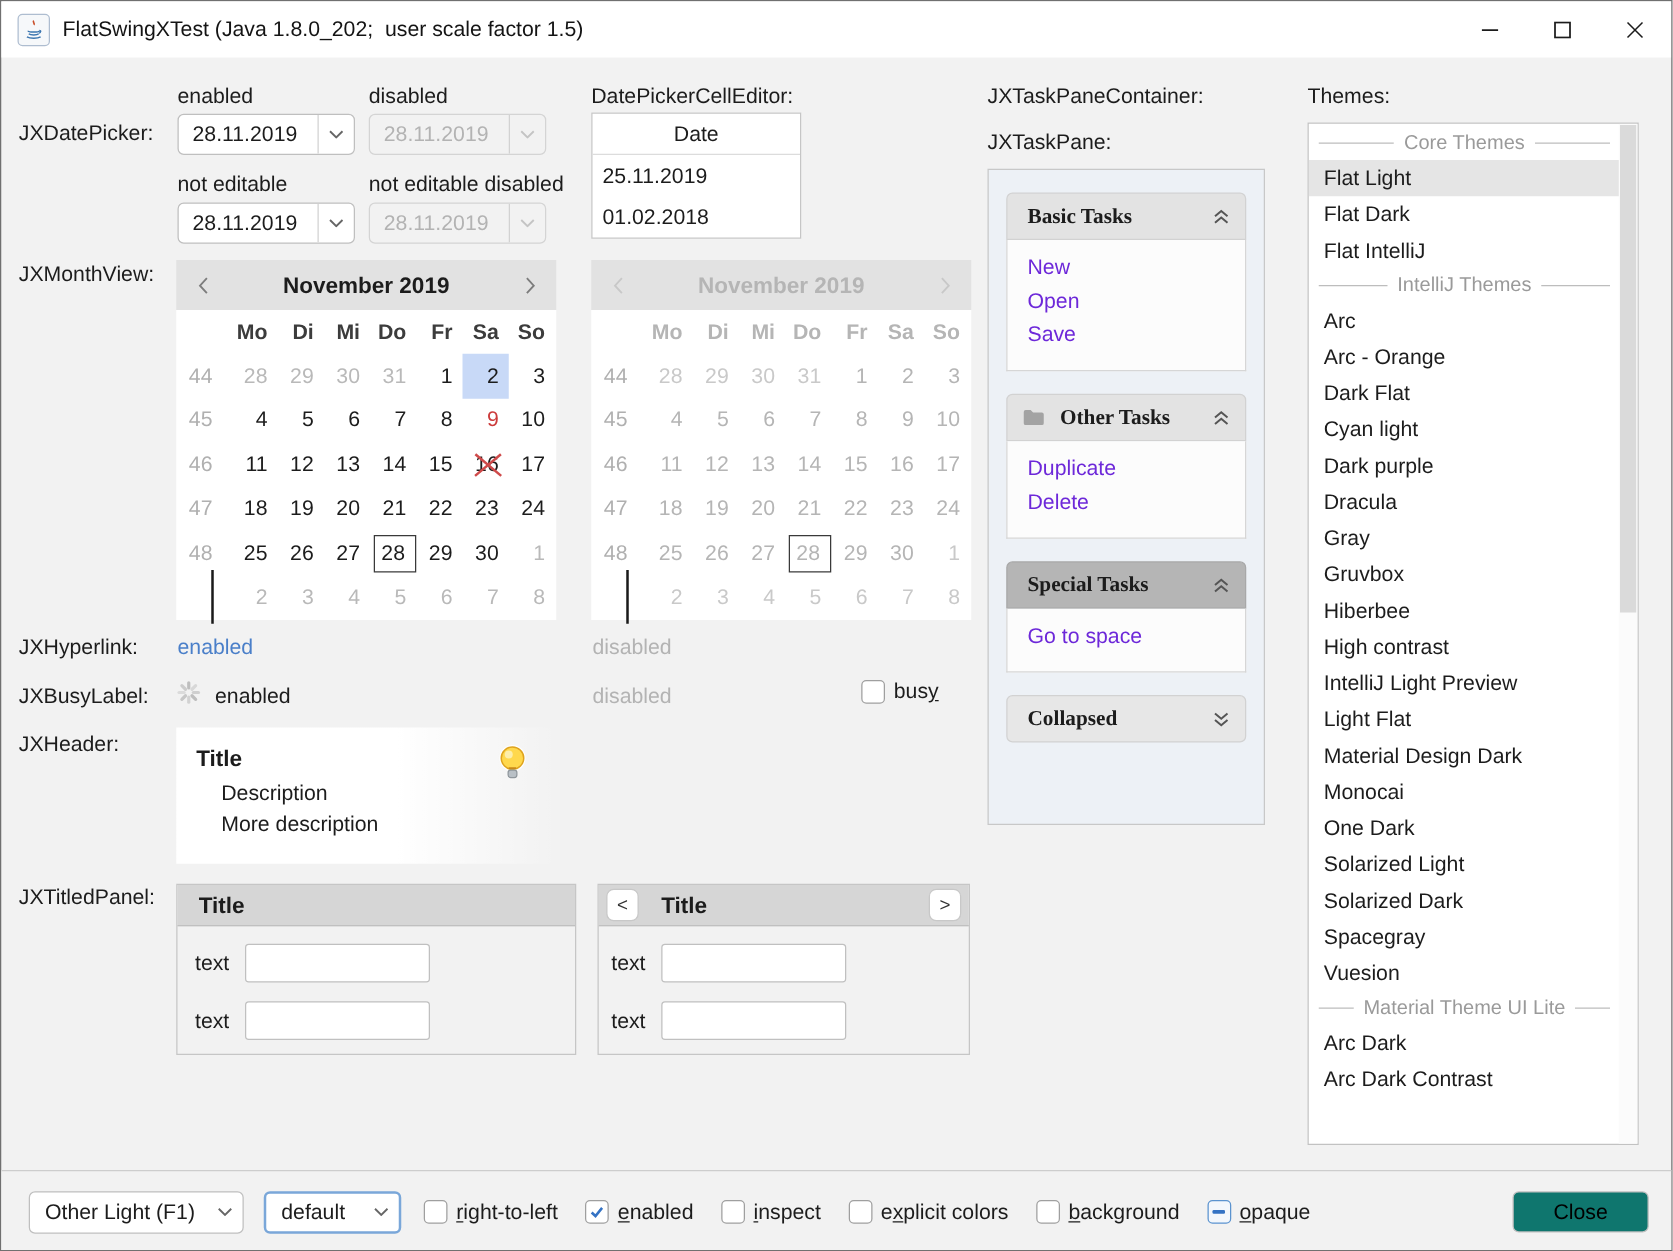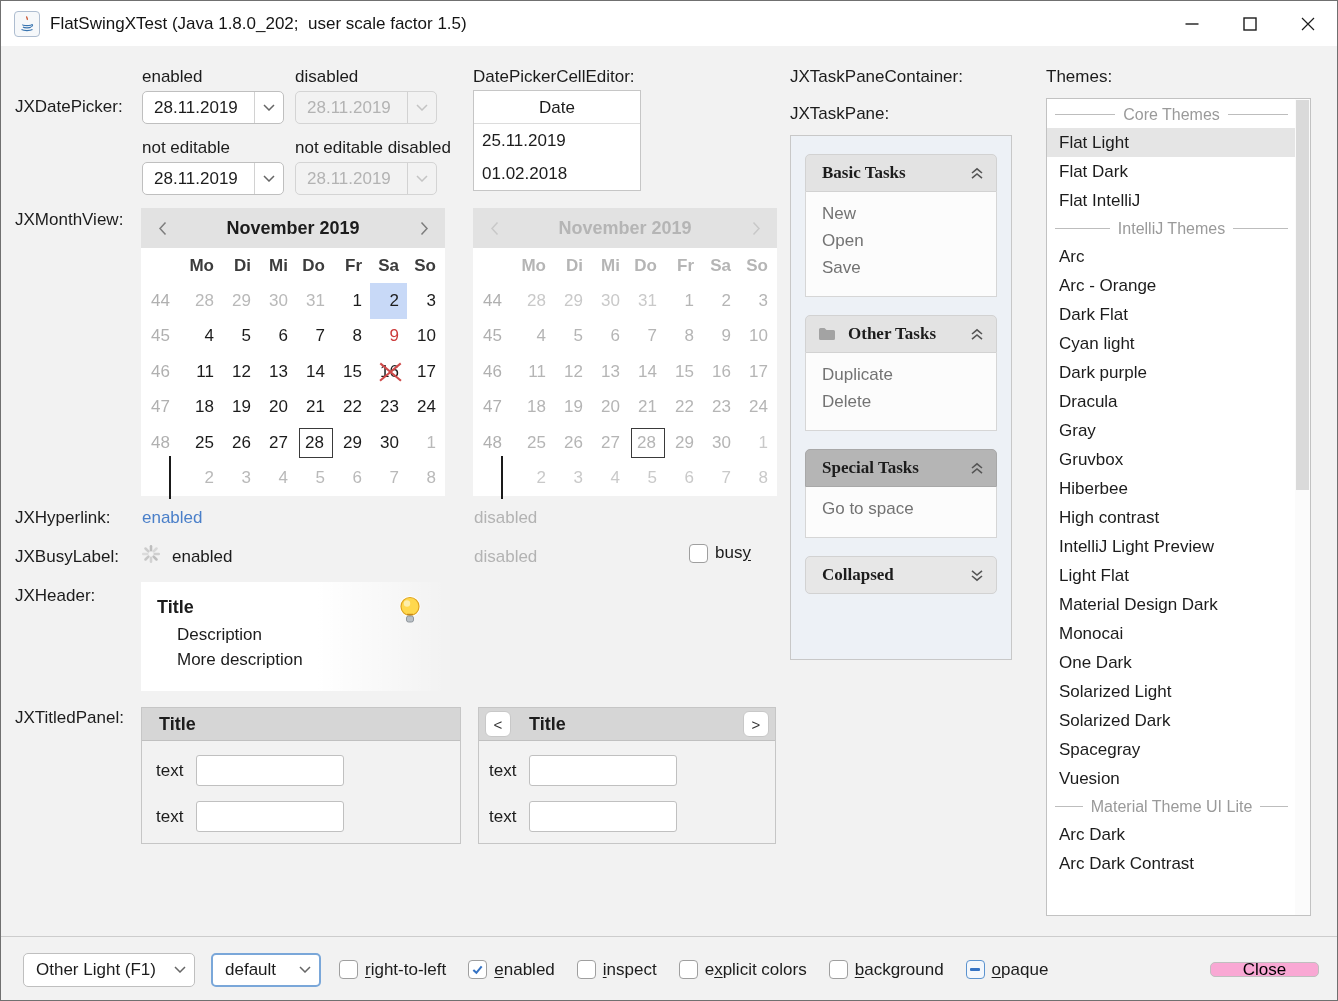--- a/index.html
+++ b/index.html
@@ -100,21 +100,21 @@
                   background:#edf1f6; border:1px solid #c8c8c8; }
   .tp { margin:18px 14px 0 14px; }
   .tp-head { height:38px; background:#e3e3e3; border:1px solid #d2d2d2; border-radius:5px 5px 0 0;
              display:flex; align-items:center; padding:0 12px;font-family:Liberation Serif, serif; }
   .tp-head.collapsed { border-radius:5px; background:#e7e7e7; }
   .tp-head.special { background:#b5b5b5; border-color:#a8a8a8; }
   .tp-title { font-weight:bold; font-size:17px; flex:1; margin-left:4px; }
   .tp-icon { margin-right:8px; display:flex; }
   .tp-chev { display:flex; }
   .tp-body { background:#fcfcfc; border:1px solid #d6d6d6; border-top:none; padding:13px 16px 10px 16px; }
-  .tp-link { color:#737373; margin-bottom:9px; line-height:18px; }
+  .tp-link { color:#6d28d9; margin-bottom:9px; line-height:18px; }
 
   
   .themes-list { position:absolute; left:1045px; top:97px; width:265px; height:818px; background:#fff;
                  border:1px solid #c2c2c2; overflow:hidden; padding-top:2px; }
   .th-item { height:29px; line-height:29px; padding-left:12px; width:249px; white-space:nowrap; }
   .th-item.sel { background:#e5e5e5; }
   .th-div { height:27px; display:flex; align-items:center; color:#9a9a9a; font-size:16px; width:249px; }
   .th-div .line { flex:1; height:1px; background:#bdbdbd; margin:0 8px; }
   .th-scroll { position:absolute; right:0; top:0; width:15px; height:100%; background:#fbfbfb; }
   .th-thumb { position:absolute; right:1px; top:1px; width:13px; height:390px; background:#dadada; }
@@ -131,21 +131,21 @@
   .bottombar { position:absolute; left:0; top:935px; width:1338px; height:66px; background:#f2f2f2;
                border-top:1px solid #cdcdcd; display:flex; align-items:center; padding-left:22px; }
   .combo { height:34px; background:#fff; border:1px solid #bfbfbf; border-radius:5px;
            display:flex; align-items:center; }
   .combo .combo-value { flex:1; padding-left:12px; white-space:nowrap; }
   .combo .combo-arrow { width:28px; display:flex; align-items:center; justify-content:center; }
   .combo.focus { border:2px solid #7aa7d9; }
   #theme-combo { width:172px; }
   #size-combo { width:110px; margin-left:16px; }
   #bottom-checks { display:flex; align-items:center; margin-left:18px; gap:22px; }
-  .close-btn { margin-left:auto; margin-right:20px; width:109px; height:15px; background:#f9a8d4;
+  .close-btn { margin-left:auto; margin-right:20px; width:109px; height:33px; background:#0f766e;
                border:1px solid #bfbfbf; border-radius:5px; display:flex; align-items:center;
                justify-content:center; font:inherit; }
 </style>
 </head>
 <body>
 
 <div class="window">
 
   <div class="titlebar">
     <span class="app-icon">

